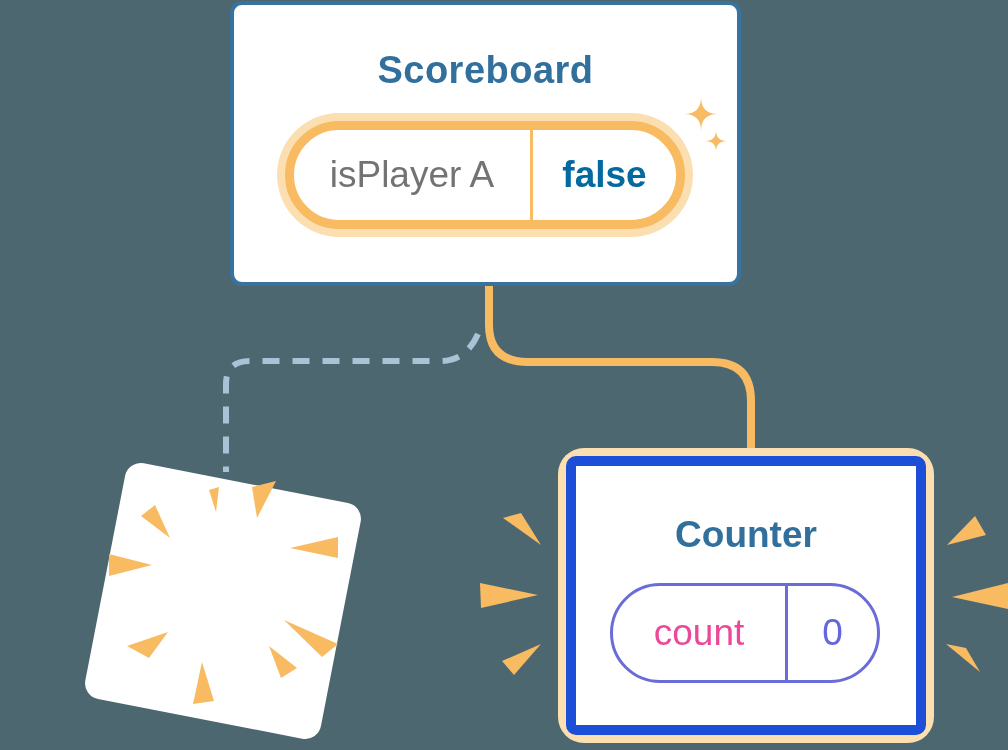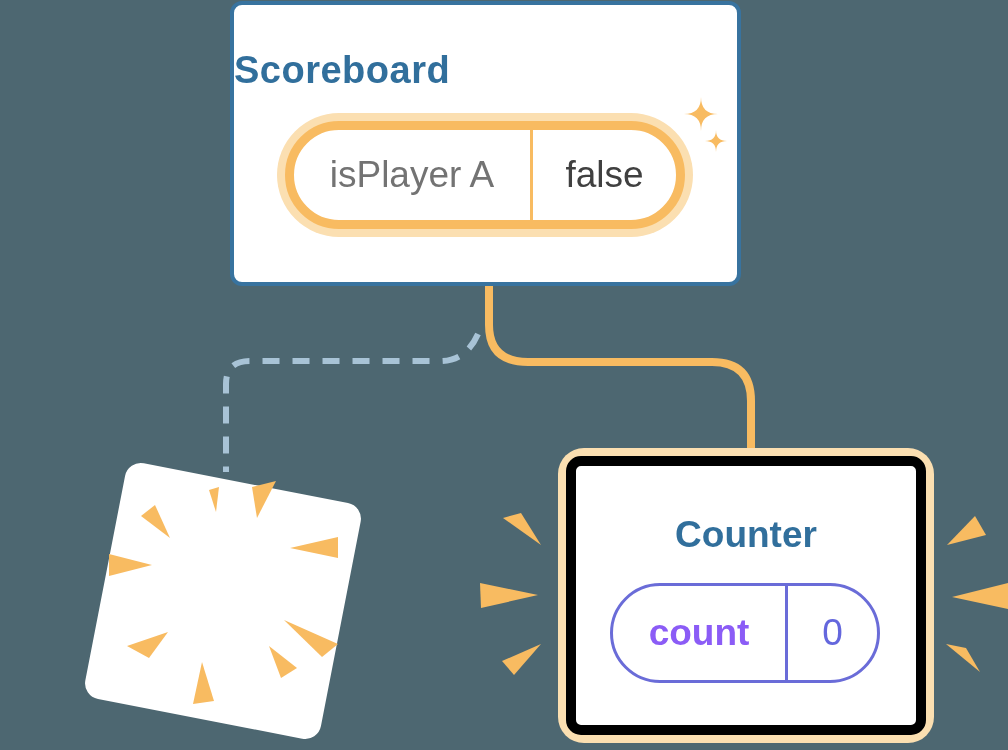--- a/index.html
+++ b/index.html
@@ -34,20 +34,21 @@
     background: #ffffff;
     border: 4px solid #38739f;
     border-radius: 12px;
     box-sizing: border-box;
   }
   .card-title {
     position: absolute;
     top: 44px;
     left: 0;
     width: 100%;
+    text-align: center;
     font-size: 38px;
     font-weight: 600;
     color: #316f9c;
     letter-spacing: 0.5px;
   }
   .sb-pill-outer {
     position: absolute;
     left: 43px;
     top: 108px;
     width: 416px;
@@ -79,43 +80,43 @@
   .sb-pill .pill-divider {
     flex: 0 0 3px;
     background: #f8bb61;
   }
   .sb-pill .cell-value {
     flex: 1;
     display: flex;
     align-items: center;
     justify-content: center;
     font-size: 37px;
-    font-weight: 400;
-    color: #404040;
+    font-weight: 700;
+    color: #0369a1;
   }
 
   
   .counter-card {
     position: absolute;
     left: 558px;
     top: 448px;
     width: 376px;
     height: 295px;
     background: #fbdfb1;
     border-radius: 26px;
     padding: 8px;
     box-sizing: border-box;
   }
   .counter-inner {
     position: relative;
     width: 100%;
     height: 100%;
     background: #ffffff;
-    border: 10px solid #000000;
-    border-radius: 15px;
+    border: 10px solid #1d4ed8;
+    border-radius: 10px;
     box-sizing: border-box;
   }
   .counter-title {
     position: absolute;
     top: 48px;
     left: 0;
     width: 100%;
     text-align: center;
     font-size: 37px;
     font-weight: 600;
@@ -134,22 +135,21 @@
     display: flex;
     align-items: stretch;
     overflow: hidden;
   }
   .counter-pill .cell-label {
     flex: 0 0 172px;
     display: flex;
     align-items: center;
     justify-content: center;
     font-size: 37px;
-    color: #8b5cf6;
-    font-weight: bold;
+    color: #ec4899;
   }
   .counter-pill .pill-divider {
     flex: 0 0 3px;
     background: #6a6cd8;
   }
   .counter-pill .cell-value {
     flex: 1;
     display: flex;
     align-items: center;
     justify-content: center;

